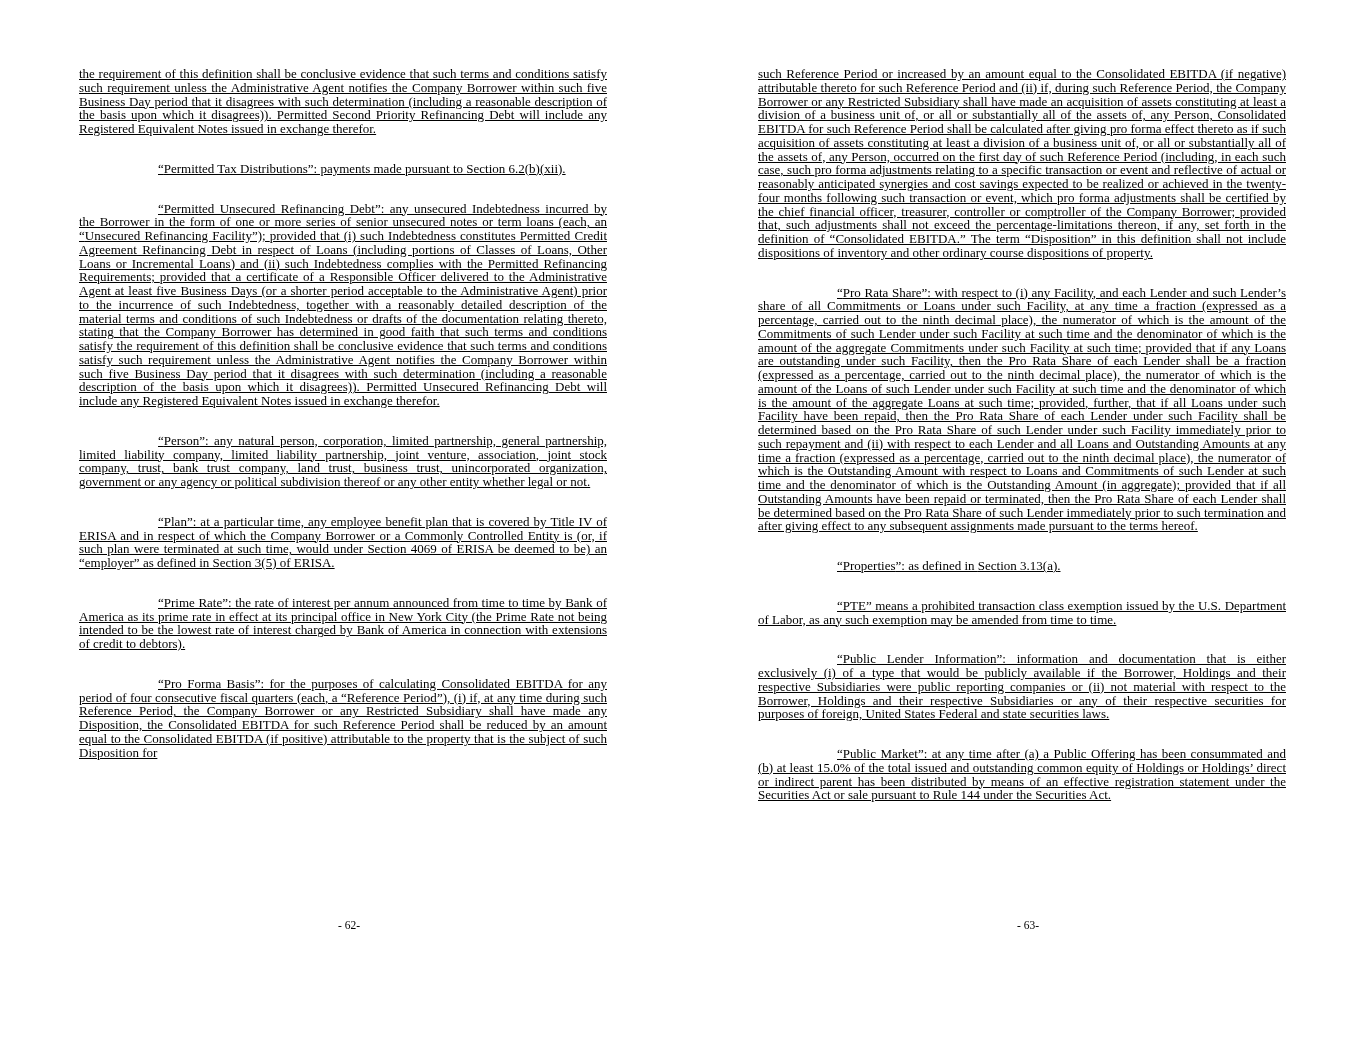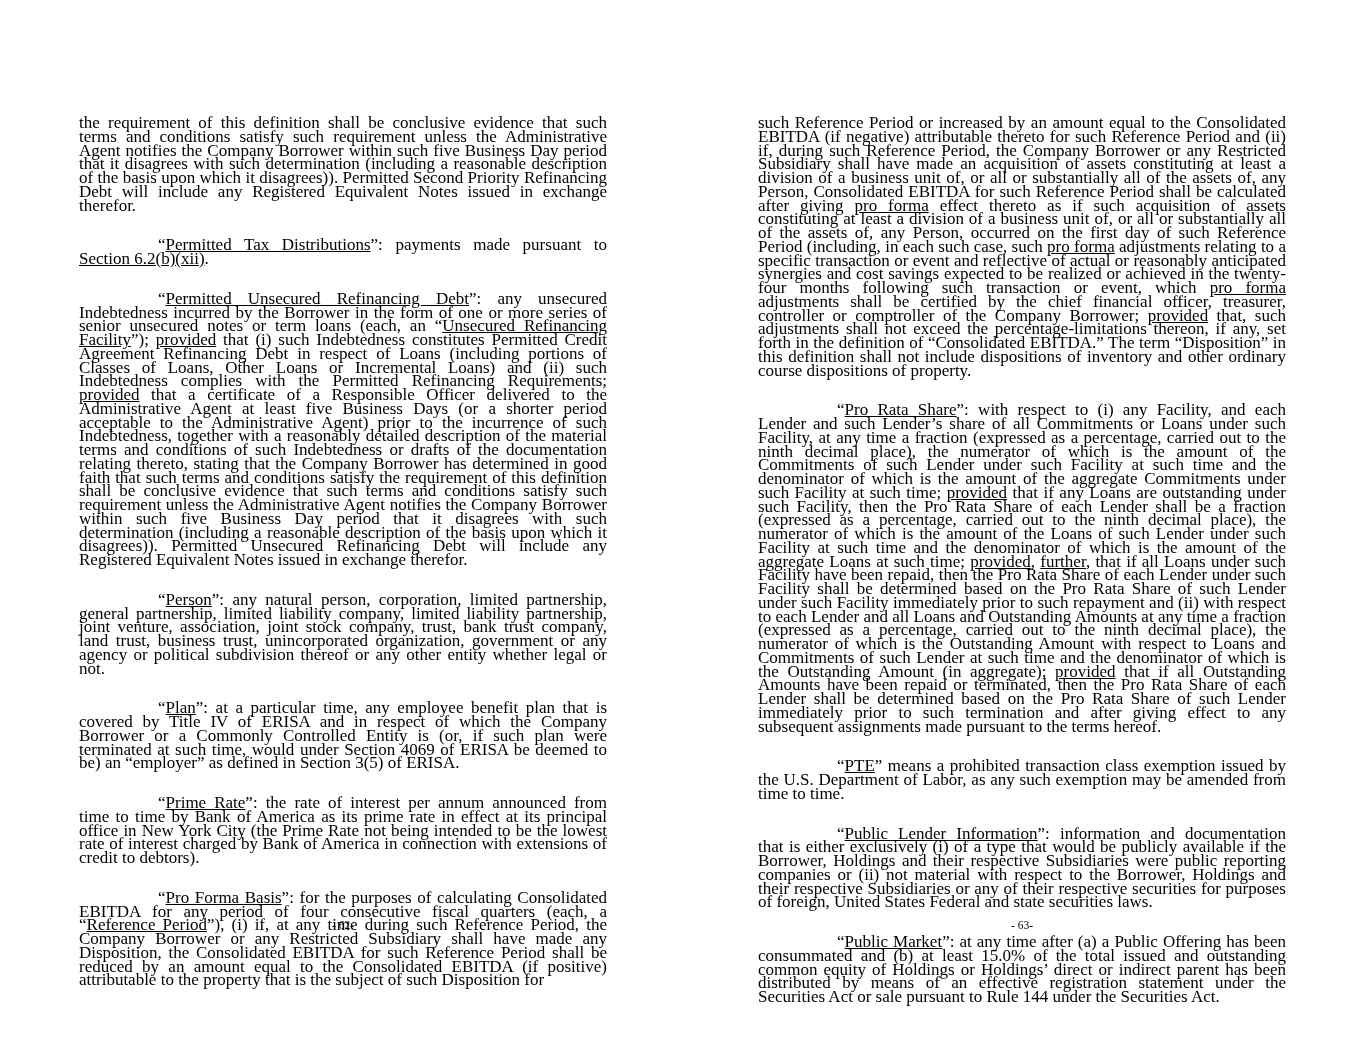--- a/index.html
+++ b/index.html
@@ -22,41 +22,42 @@
   }
   .page {
     position: absolute;
     top: 0;
     height: 1055px;
     width: 528px;
   }
   .page.page-left  { left: 79px; }
   .page.page-right { left: 758px; }
   .page-content {
-    padding-top: 116px;
+    padding-top: 67px;
     text-align: justify;
-    font-size: 17px;
+    font-size: 13px;
     line-height: 13.75px;
+    text-decoration: underline;
   }
   .para {
     margin: 0 0 13.75px 0;
     padding: 0;
   }
   .para.indent {
     text-indent: 79px;
     margin-top: 26px;
   }
   .u {
     text-decoration: underline;
     text-underline-offset: 1px;
   }
   .page-number {
     position: absolute;
     bottom: 124px;
-    left: 0;
+    left: 6px;
     width: 100%;
     text-align: center;
     font-size: 11.5px;
   }
 </style>
 </head>
 <body>
 
 <div class="spread">
     <div class="page page-left">
@@ -68,19 +69,20 @@
         <p class="para indent"><span>“</span><span class="u">Plan</span><span>”:  at a particular time, any employee benefit plan that is covered by Title IV of ERISA and in respect of which the Company Borrower or a Commonly Controlled Entity is (or, if such plan were terminated at such time, would under Section 4069 of ERISA be deemed to be) an “employer” as defined in Section 3(5) of ERISA.</span></p>
         <p class="para indent"><span>“</span><span class="u">Prime Rate</span><span>”:  the rate of interest per annum announced from time to time by Bank of America as its prime rate in effect at its principal office in New York City (the Prime Rate not being intended to be the lowest rate of interest charged by Bank of America in connection with extensions of credit to debtors).</span></p>
         <p class="para indent"><span>“</span><span class="u">Pro Forma Basis</span><span>”:  for the purposes of calculating Consolidated EBITDA for any period of four consecutive fiscal quarters (each, a “</span><span class="u">Reference Period</span><span>”), (i) if, at any time during such Reference Period, the Company Borrower or any Restricted Subsidiary shall have made any Disposition, the Consolidated EBITDA for such Reference Period shall be reduced by an amount equal to the Consolidated EBITDA (if positive) attributable to the property that is the subject of such Disposition for</span></p>
       </div>
       <div class="page-number">- 62-</div>
     </div>
     <div class="page page-right">
       <div class="page-content">
         <p class="para"><span>such Reference Period or increased by an amount equal to the Consolidated EBITDA (if negative) attributable thereto for such Reference Period and (ii) if, during such Reference Period, the Company Borrower or any Restricted Subsidiary shall have made an acquisition of assets constituting at least a division of a business unit of, or all or substantially all of the assets of, any Person, Consolidated EBITDA for such Reference Period shall be calculated after giving </span><span class="u">pro forma</span><span> effect thereto as if such acquisition of assets constituting at least a division of a business unit of, or all or substantially all of the assets of, any Person, occurred on the first day of such Reference Period (including, in each such case, such </span><span class="u">pro forma</span><span> adjustments relating to a specific transaction or event and reflective of actual or reasonably anticipated synergies and cost savings expected to be realized or achieved in the twenty-four months following such transaction or event, which </span><span class="u">pro forma</span><span> adjustments shall be certified by the chief financial officer, treasurer, controller or comptroller of the Company Borrower; </span><span class="u">provided</span><span> that, such adjustments shall not exceed the percentage-limitations thereon, if any, set forth in the definition of “Consolidated EBITDA.”  The term “Disposition” in this definition shall not include dispositions of inventory and other ordinary course dispositions of property.</span></p>
         <p class="para indent"><span>“</span><span class="u">Pro Rata Share</span><span>”:  with respect to (i) any Facility, and each Lender and such Lender’s share of all Commitments or Loans under such Facility, at any time a fraction (expressed as a percentage, carried out to the ninth decimal place), the numerator of which is the amount of the Commitments of such Lender under such Facility at such time and the denominator of which is the amount of the aggregate Commitments under such Facility at such time; </span><span class="u">provided</span><span> that if any Loans are outstanding under such Facility, then the Pro Rata Share of each Lender shall be a fraction (expressed as a percentage, carried out to the ninth decimal place), the numerator of which is the amount of the Loans of such Lender under such Facility at such time and the denominator of which is the amount of the aggregate Loans at such time; </span><span class="u">provided</span><span>, </span><span class="u">further</span><span>, that if all Loans under such Facility have been repaid, then the Pro Rata Share of each Lender under such Facility shall be determined based on the Pro Rata Share of such Lender under such Facility immediately prior to such repayment and (ii) with respect to each Lender and all Loans and Outstanding Amounts at any time a fraction (expressed as a percentage, carried out to the ninth decimal place), the numerator of which is the Outstanding Amount with respect to Loans and Commitments of such Lender at such time and the denominator of which is the Outstanding Amount (in aggregate); </span><span class="u">provided</span><span> that if all Outstanding Amounts have been repaid or terminated, then the Pro Rata Share of each Lender shall be determined based on the Pro Rata Share of such Lender immediately prior to such termination and after giving effect to any subsequent assignments made pursuant to the terms hereof.</span></p>
+        <p class="para indent"><span>“</span><span class="u">Properties</span><span>”:  as defined in </span><span class="u">Section 3.13(a)</span><span>.</span></p>
         <p class="para indent"><span>“</span><span class="u">PTE</span><span>” means a prohibited transaction class exemption issued by the U.S. Department of Labor, as any such exemption may be amended from time to time.</span></p>
         <p class="para indent"><span>“</span><span class="u">Public Lender Information</span><span>”:  information and documentation that is either exclusively (i) of a type that would be publicly available if the Borrower, Holdings and their respective Subsidiaries were public reporting companies or (ii) not material with respect to the Borrower, Holdings and their respective Subsidiaries or any of their respective securities for purposes of foreign, United States Federal and state securities laws.</span></p>
         <p class="para indent"><span>“</span><span class="u">Public Market</span><span>”:  at any time after (a) a Public Offering has been consummated and (b) at least 15.0% of the total issued and outstanding common equity of Holdings or Holdings’ direct or indirect parent has been distributed by means of an effective registration statement under the Securities Act or sale pursuant to Rule 144 under the Securities Act.</span></p>
       </div>
       <div class="page-number">- 63-</div>
     </div>
   </div>
 
 </body></html>

